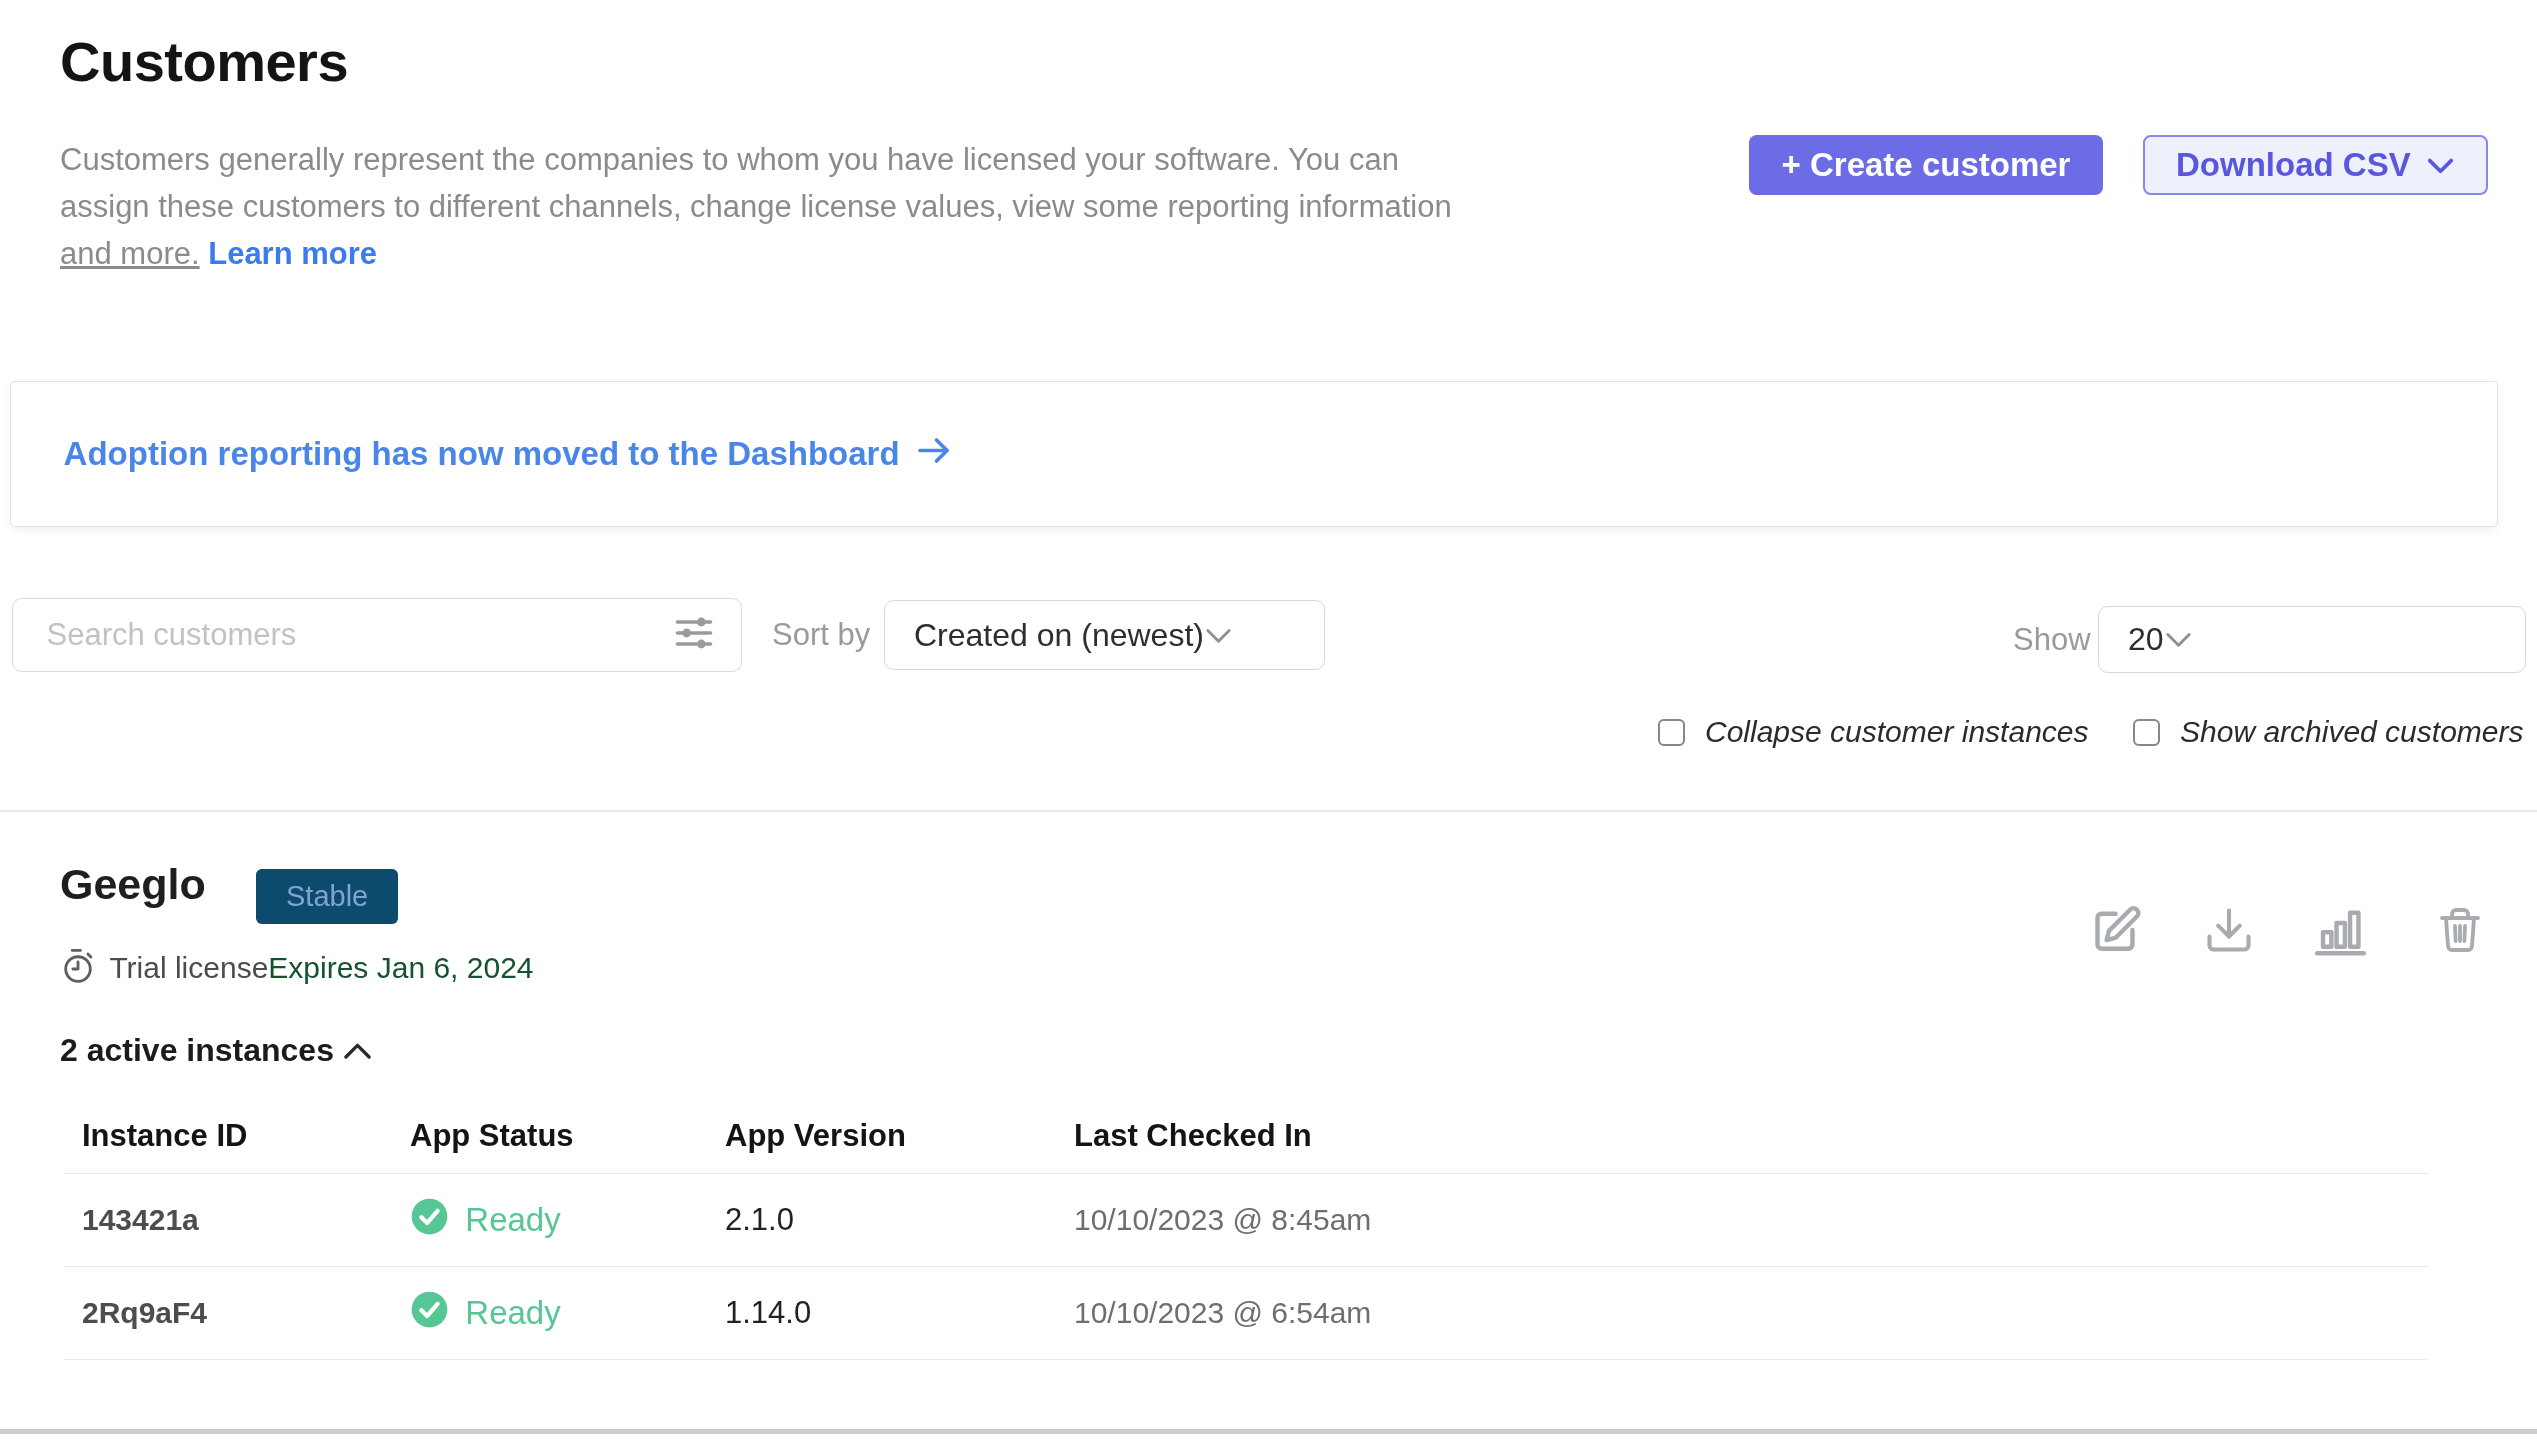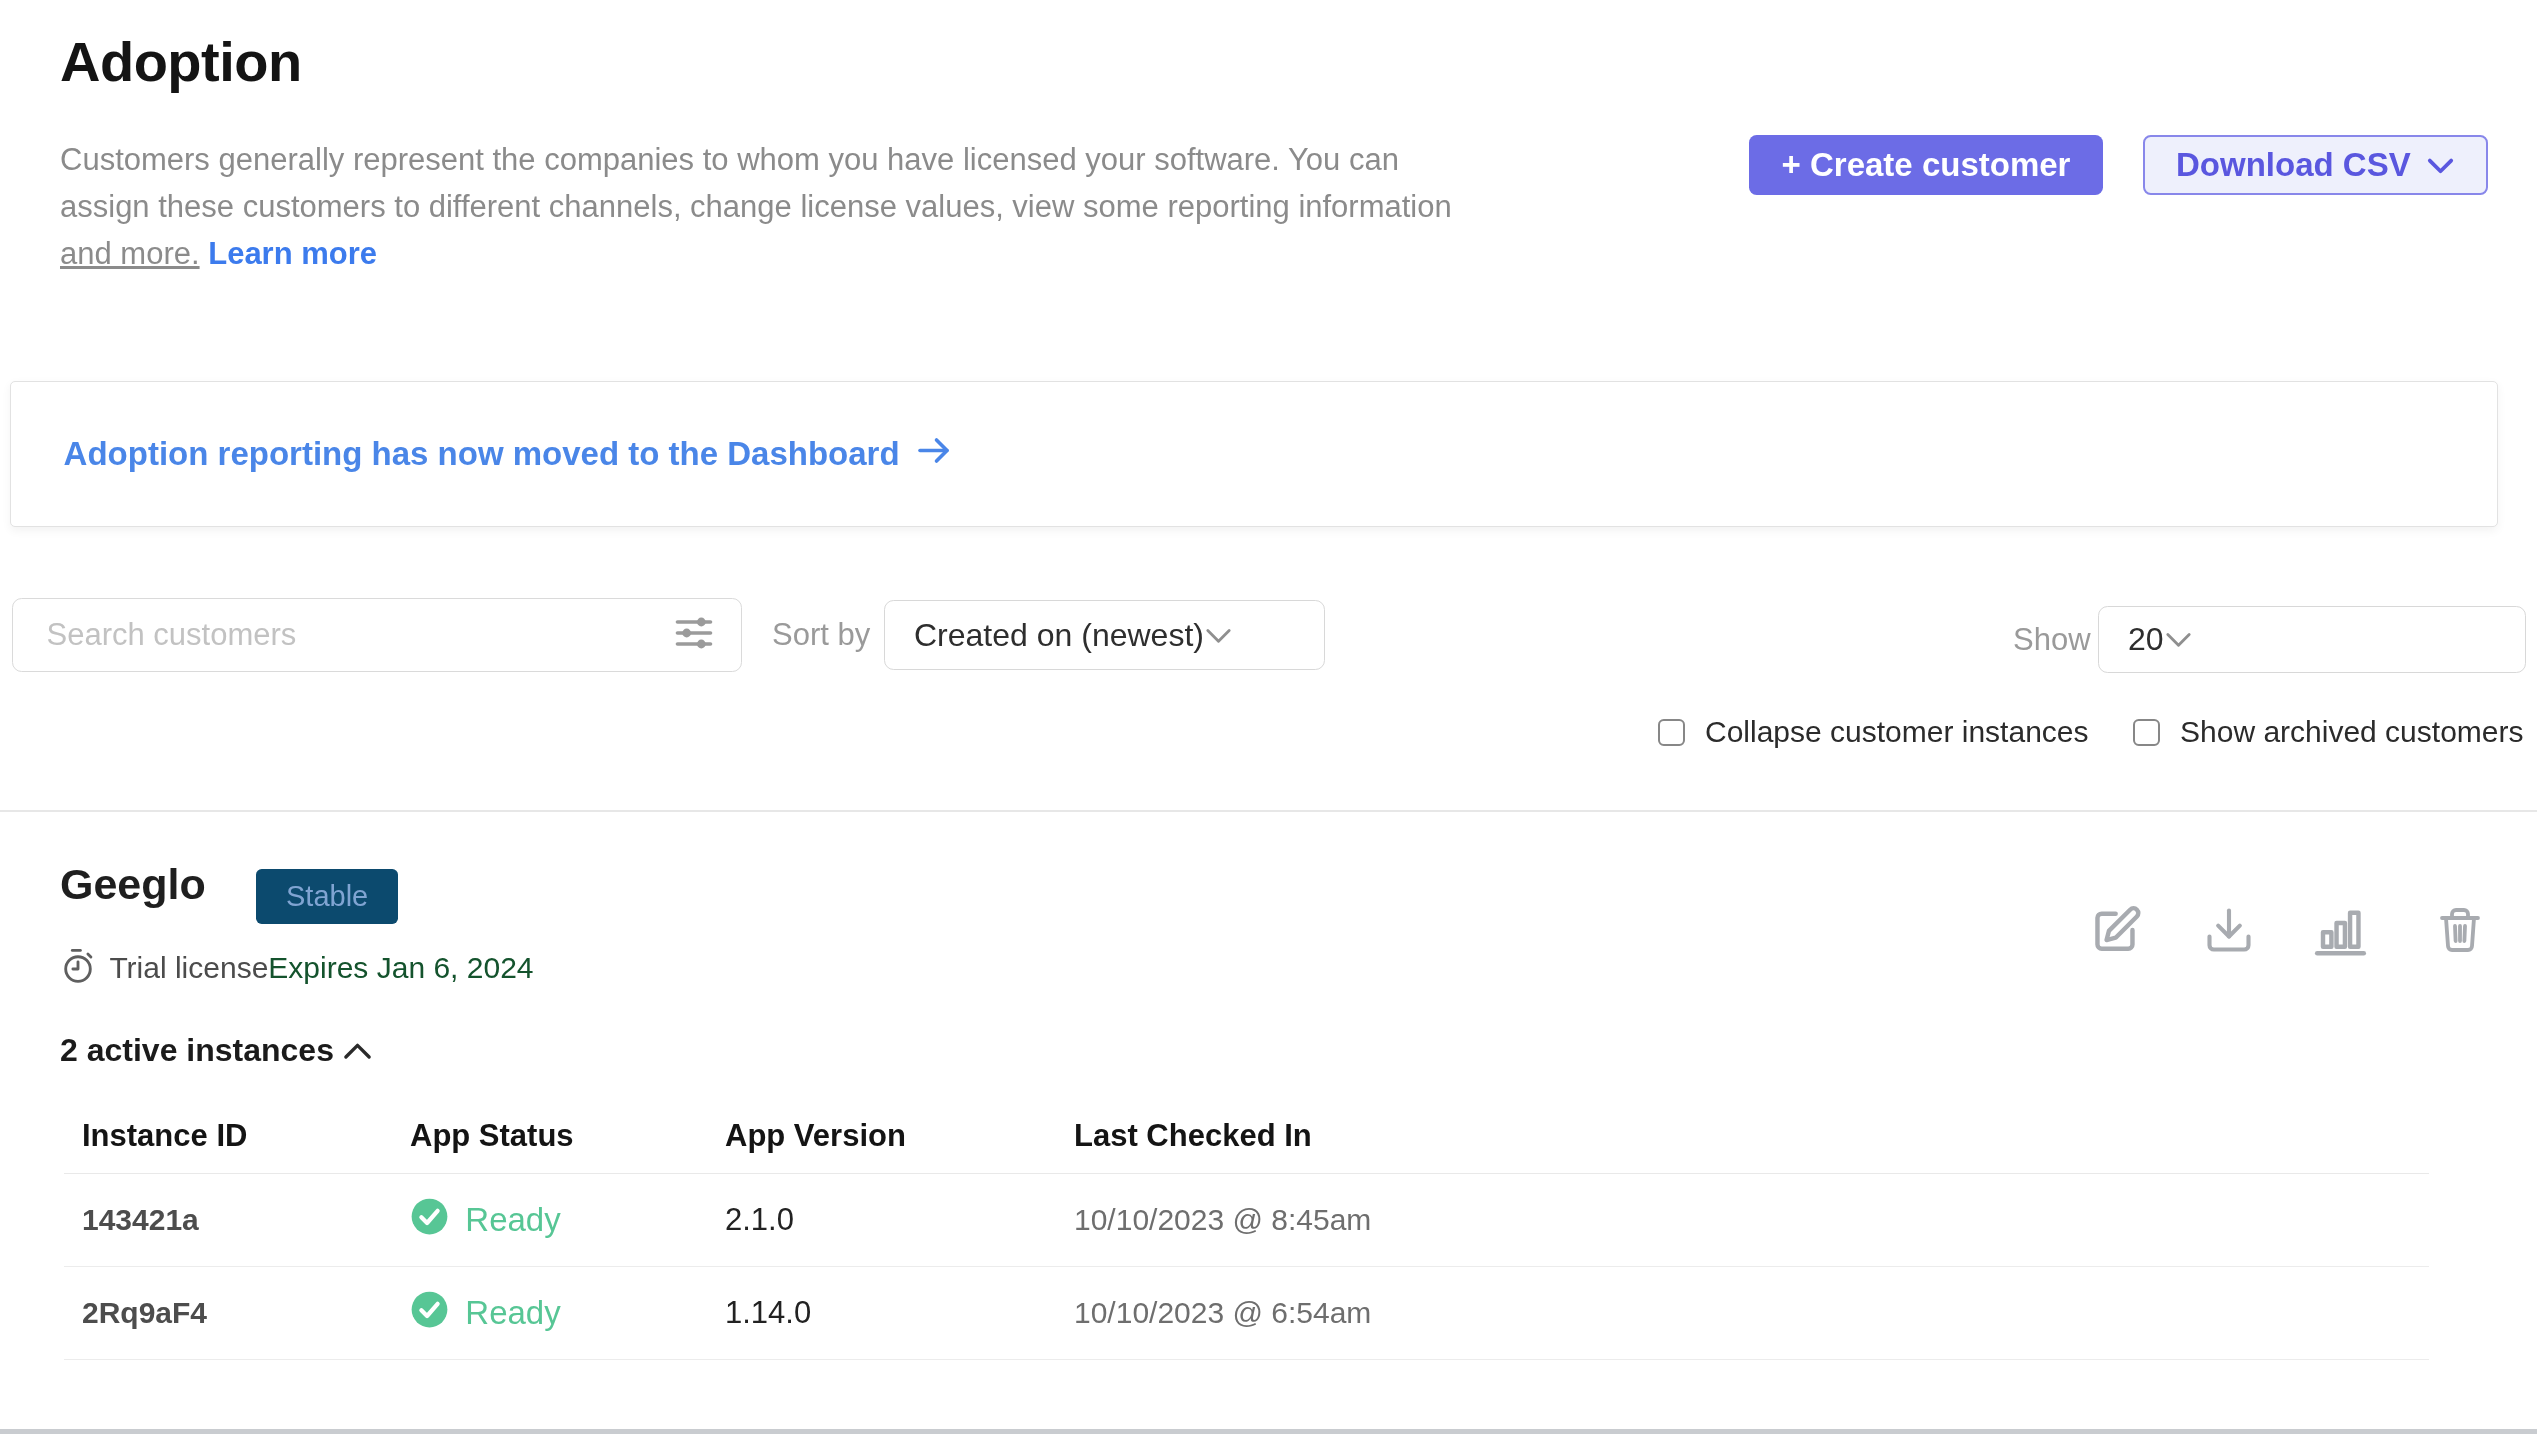--- a/index.html
+++ b/index.html
@@ -32,21 +32,21 @@
   .search-box .filter-ic { margin-right:25px; flex:none; }
 
   .sort-label { left:772px; top:598px; height:74px; line-height:74px; font-size:31px; color:#9a9a9a; }
   .selectbox { display:flex; align-items:center; border:1.9px solid #d8d8d8; border-radius:9.6px; background:#fff; padding:0 25px 0 29px; cursor:pointer; font-size:32px; color:#2e2e2e; }
   .sort-select { left:884px; top:600px; width:441px; height:70px; }
   .show-label { left:2013px; top:606px; height:67px; line-height:67px; font-size:31px; color:#9a9a9a; }
   .show-select { left:2098px; top:606px; width:428px; height:67px; }
 
   .cb-group { display:flex; align-items:center; cursor:pointer; }
   .cb-box { width:27px; height:27px; border:2.9px solid #878787; border-radius:5.7px; background:#fff; flex:none; }
-  .cb-label { margin-left:20px; font-size:30px; color:#2b2b2b; white-space:nowrap; }
+  .cb-label { margin-left:20px; font-size:30px; color:#2b2b2b; white-space:nowrap;font-style:italic; }
   .cb-collapse { left:1658px; top:715px; }
   .cb-archived { left:2133px; top:715px; }
 
   .divider-1 { left:0; top:810px; width:2538px; height:1.9px; background:#e7e7e7; }
 
   
   .cust-name { left:60px; top:860px; font-size:43px; font-weight:bold; color:#1f1f1f; }
   .badge { left:256px; top:869px; height:55px; line-height:55px; padding:0 30px; border-radius:5.7px; background:#0c4a6e; color:#80a4d2; font-size:29px; }
   .license-row { left:60px; top:946px; display:flex; align-items:center; }
   .license-type { margin-left:13.4px; font-size:30px; color:#4c4c4c; }
@@ -73,21 +73,21 @@
   .cell-version { font-size:31px; color:#222; }
   .cell-checkin { font-size:30px; color:#6e6e6e; }
 
   .divider-bottom { left:0; top:1429px; width:2538px; height:4.8px; background:#c9ccd0; }
 </style>
 </head>
 <body>
 
 <div id="page">
 
-  <h1 class="abs page-title">Adoption</h1>
+  <h1 class="abs page-title">Customers</h1>
 
   <p class="abs desc">
     <span class="desc-line">Customers generally represent the companies to whom you have licensed your software. You can</span>
     <span class="desc-line">assign these customers to different channels, change license values, view some reporting information</span>
     <span class="desc-line desc-line-last">and more.</span>
     <a class="learn-more">Learn more</a>
   </p>
 
   <button class="abs btn btn-create">+ Create customer</button>
 

